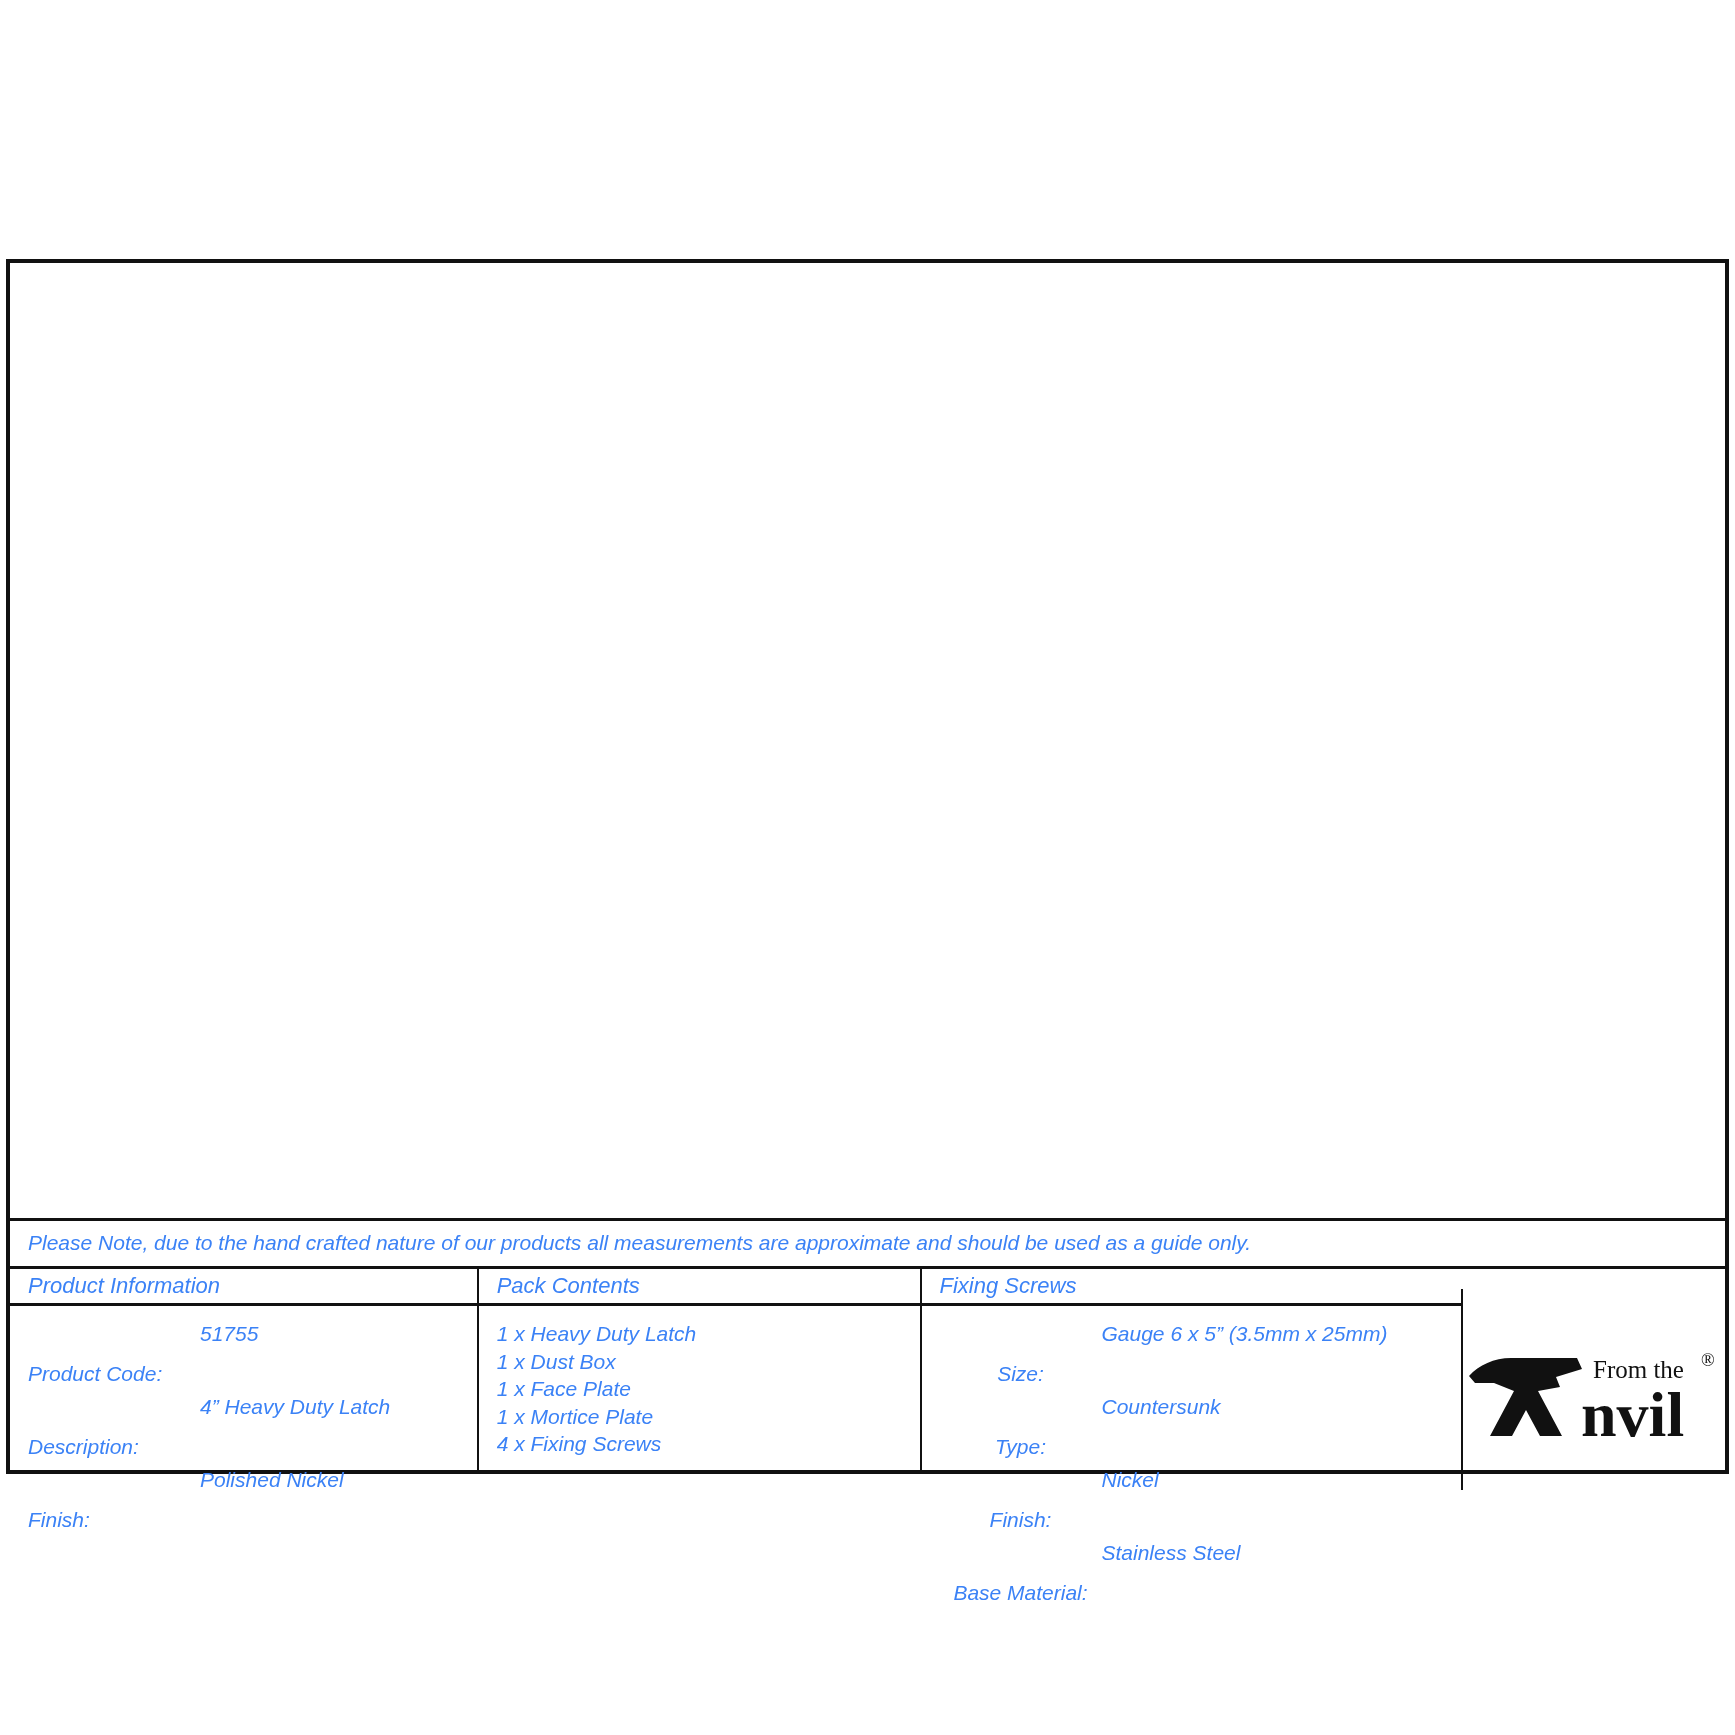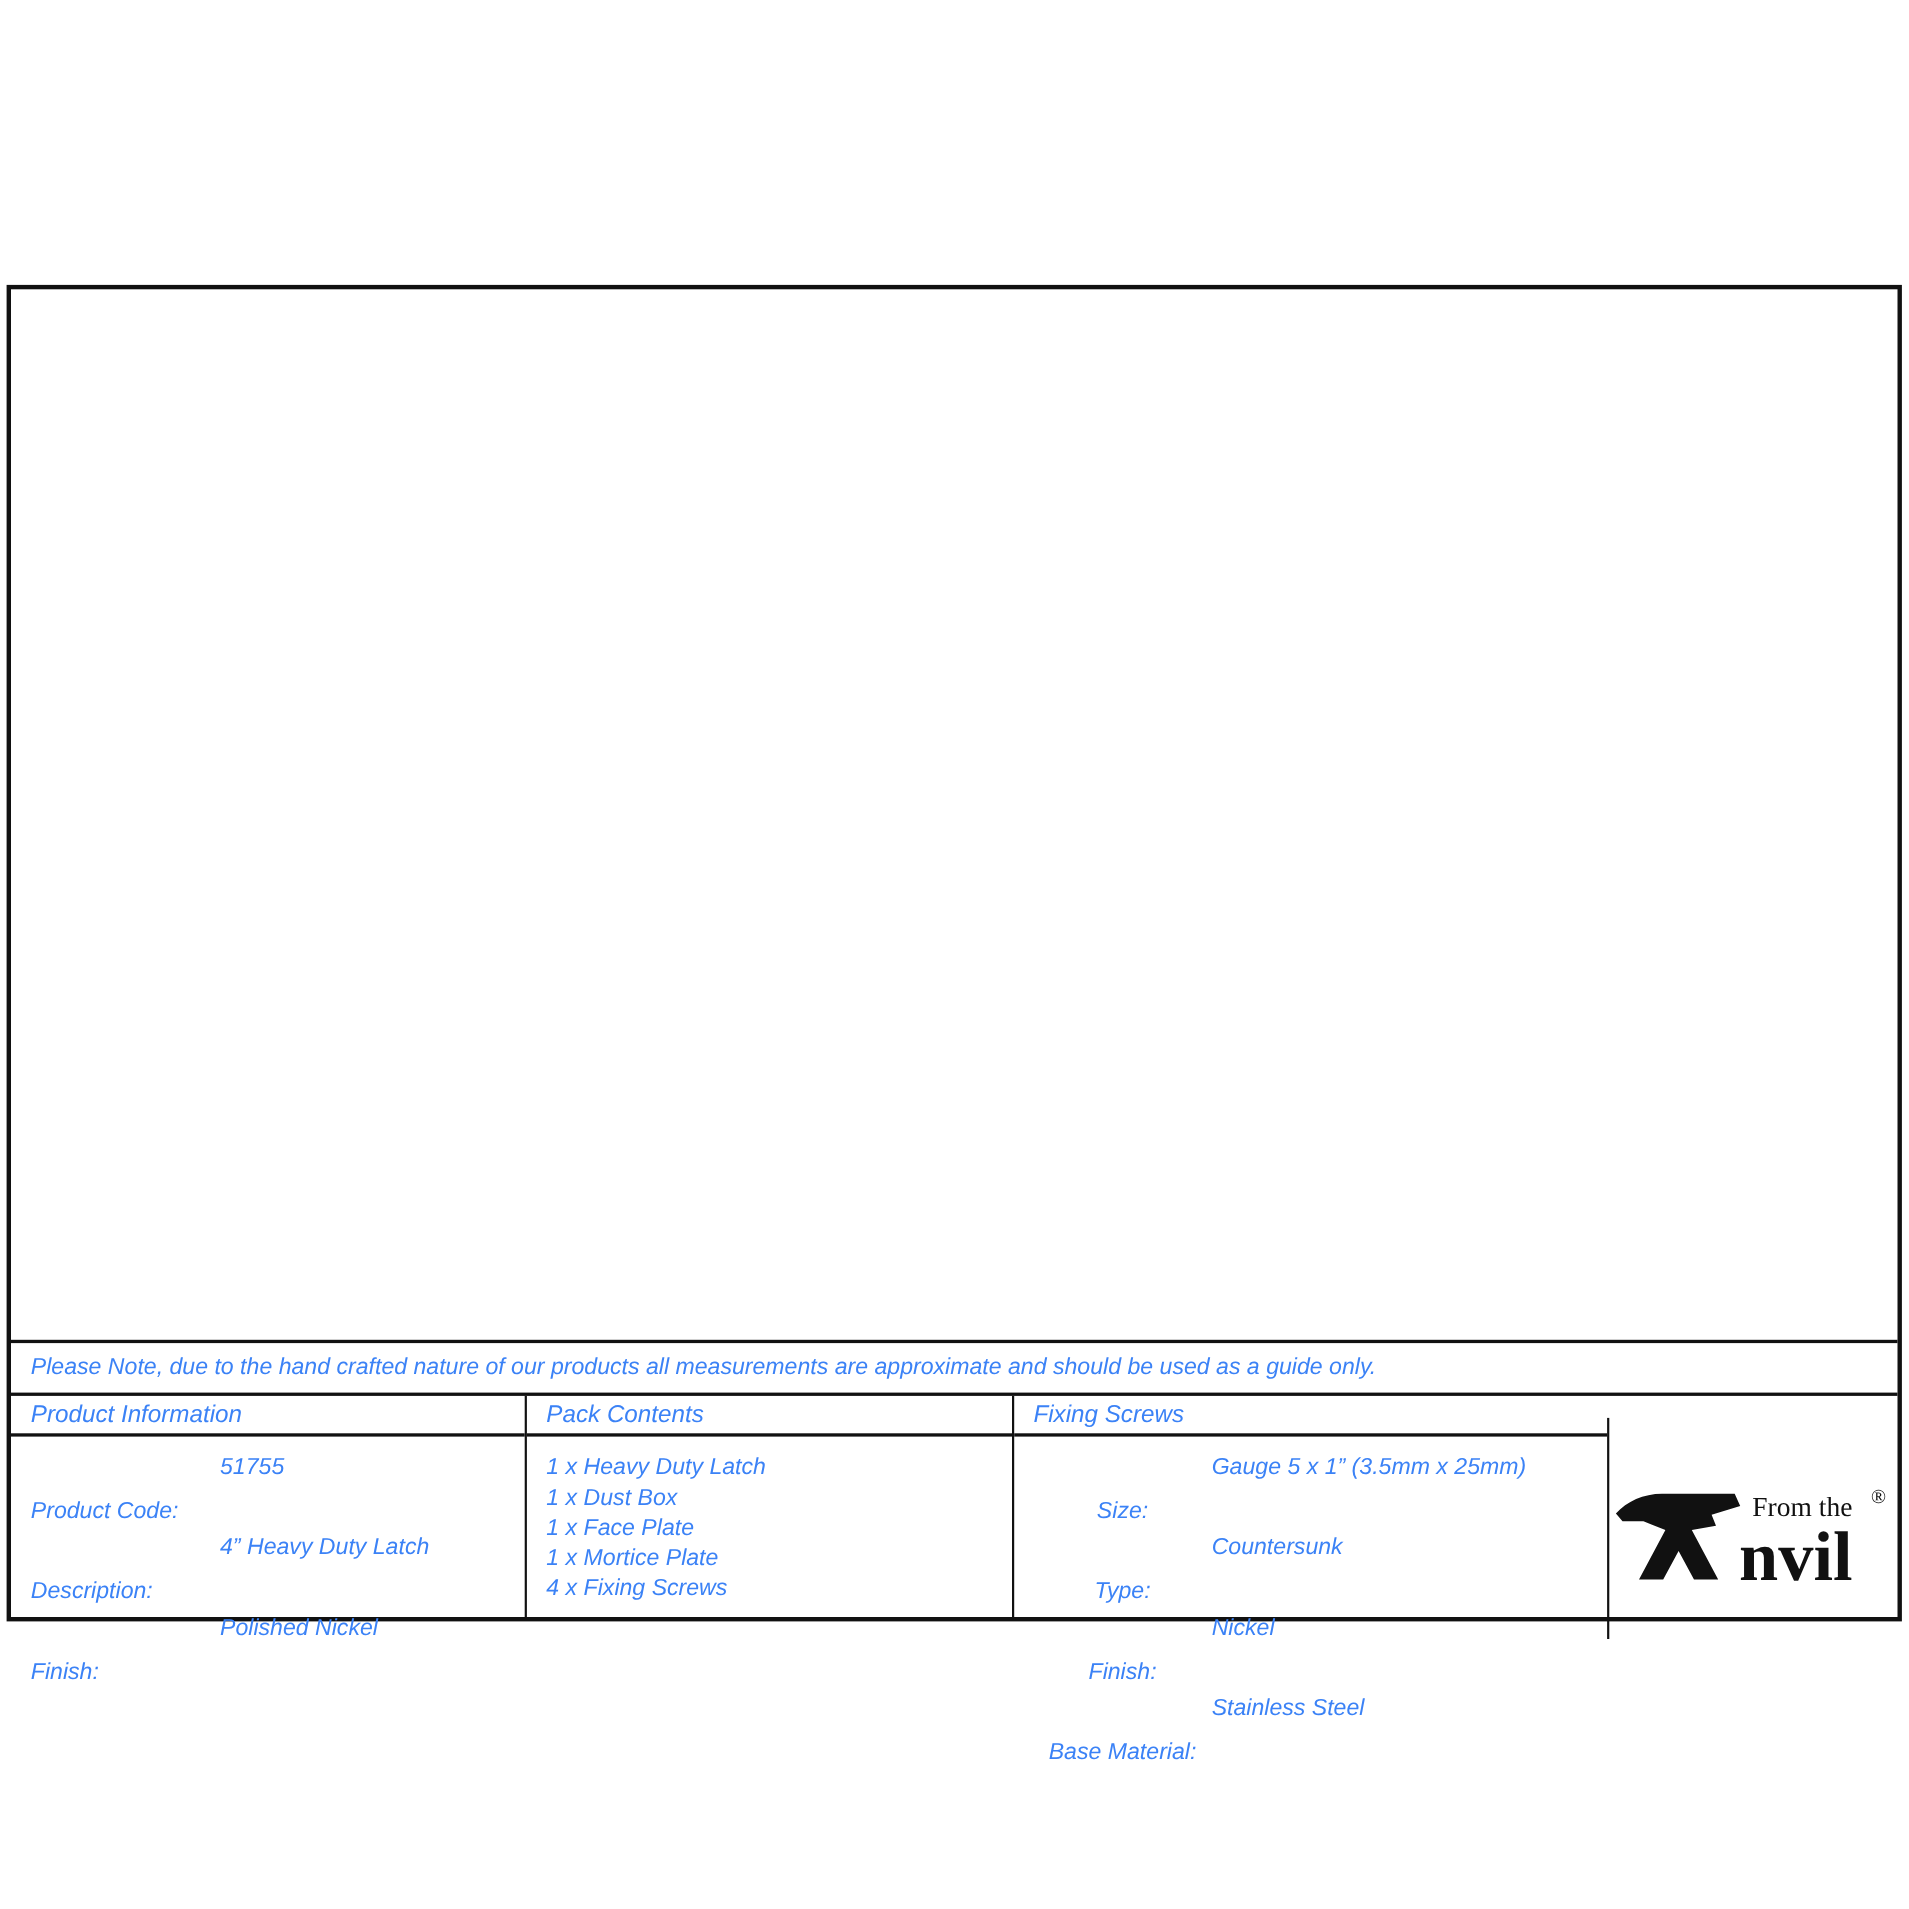--- a/index.html
+++ b/index.html
@@ -183,21 +183,21 @@
           <div class="list-item">1 x Mortice Plate</div>
           <div class="list-item">4 x Fixing Screws</div>
         </div>
       </div>
 
       <div class="col col3">
         <div class="cell-header">Fixing Screws</div>
         <div class="cell-body">
           <div class="kv">
             <span class="k">Size:</span>
-            <span class="v">Gauge 5 x 1” (3.5mm x 25mm)</span>
+            <span class="v">Gauge 6 x 5” (3.5mm x 25mm)</span>
           </div>
           <div class="kv">
             <span class="k">Type:</span>
             <span class="v">Countersunk</span>
           </div>
           <div class="kv">
             <span class="k">Finish:</span>
             <span class="v">Nickel</span>
           </div>
           <div class="kv">

